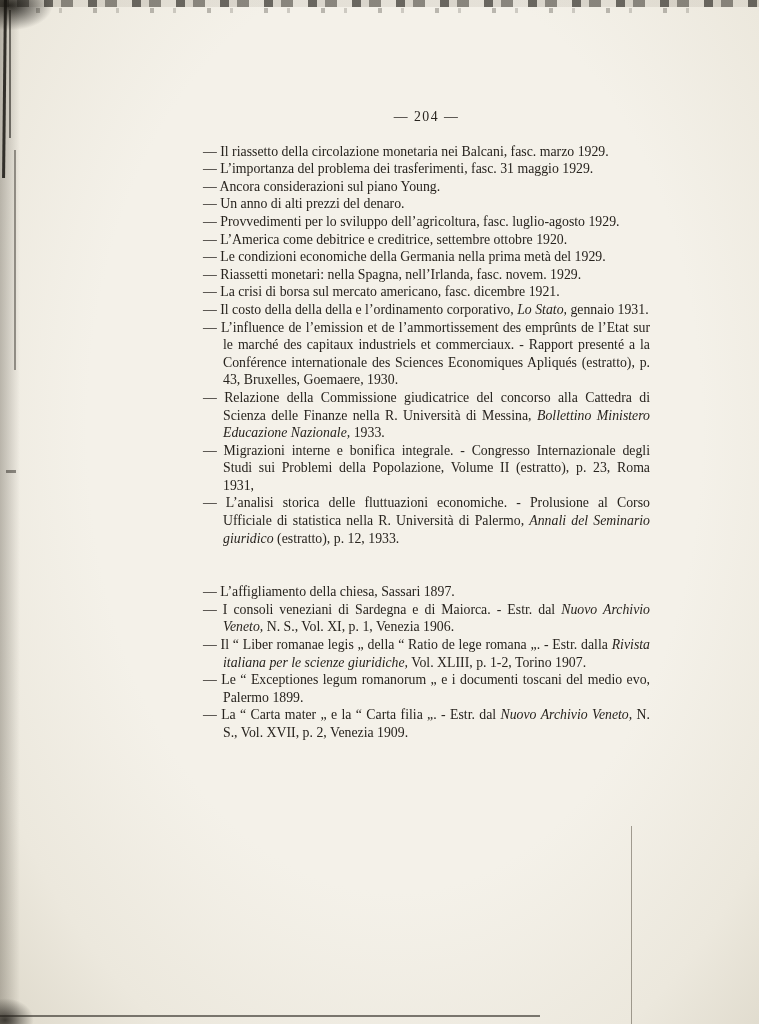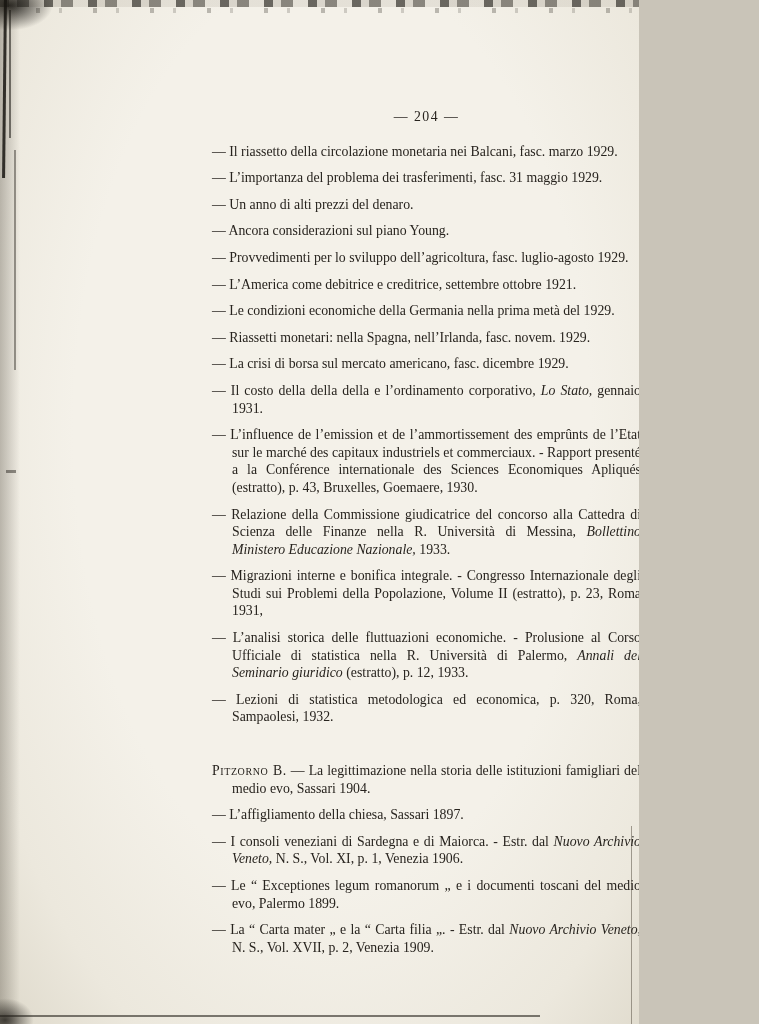--- a/index.html
+++ b/index.html
@@ -2,21 +2,21 @@
 <html lang="it"><head>
 <meta charset="utf-8">
 <style>
   html, body {
     margin: 0;
     padding: 0;
     background: #c9c4b8;
   }
   .scan {
     position: relative;
-    width: 639px;
+    width: 759px;
     height: 1024px;
     overflow: hidden;
     background:
       radial-gradient(ellipse at 52% 42%, #f4f1e9 55%, #ece8dd 82%, #ded9cb 100%);
     text-decoration: underline;
   }
   
   .artifact { position: absolute; pointer-events: none; }
   .artifact-top-strip {
     top: 0; left: 0; right: 0; height: 7px;
@@ -86,21 +86,21 @@
     text-rendering: optimizeLegibility;
   }
   .page-number {
     text-align: center;
     letter-spacing: 1.5px;
     margin-bottom: 17px;
   }
   .section { }
   .section-gap { margin-top: 36px; }
   .entry {
-    margin: 9px;
+    margin: 0;
     padding-left: 20px;
     text-indent: -20px;
     text-align: justify;
   }
   .italic { font-style: italic; }
   .smallcaps { font-variant: small-caps; letter-spacing: .6px; }
 </style>
 </head>
 <body>
 
@@ -116,36 +116,35 @@
   <div class="artifact artifact-left-mark"></div>
   <div class="artifact artifact-right-line"></div>
   <div class="artifact artifact-bottom-line"></div>
   <div class="artifact artifact-corner-bl"></div>
 
   <div class="content">
     <div class="page-number">— 204 —</div>
     <div class="section">
         <p class="entry"><span>— Il riassetto della circolazione monetaria nei Balcani, fasc. marzo 1929.</span></p>
         <p class="entry"><span>— L’importanza del problema dei trasferimenti, fasc. 31 maggio 1929.</span></p>
+        <p class="entry"><span>— Ancora considerazioni sul piano Young.</span></p>
         <p class="entry"><span>— Un anno di alti prezzi del denaro.</span></p>
-        <p class="entry"><span>— Ancora considerazioni sul piano Young.</span></p>
         <p class="entry"><span>— Provvedimenti per lo sviluppo dell’agricoltura, fasc. luglio-agosto 1929.</span></p>
-        <p class="entry"><span>— L’America come debitrice e creditrice, settembre ottobre 1921.</span></p>
+        <p class="entry"><span>— L’America come debitrice e creditrice, settembre ottobre 1920.</span></p>
         <p class="entry"><span>— Le condizioni economiche della Germania nella prima metà del 1929.</span></p>
         <p class="entry"><span>— Riassetti monetari: nella Spagna, nell’Irlanda, fasc. novem. 1929.</span></p>
-        <p class="entry"><span>— La crisi di borsa sul mercato americano, fasc. dicembre 1929.</span></p>
+        <p class="entry"><span>— La crisi di borsa sul mercato americano, fasc. dicembre 1921.</span></p>
         <p class="entry"><span>— Il costo della della della e l’ordinamento corporativo, </span><span class="italic">Lo Stato,</span><span> gennaio 1931.</span></p>
         <p class="entry"><span>— L’influence de l’emission et de l’ammortissement des emprûnts de l’Etat sur le marché des capitaux industriels et commerciaux. - Rapport presenté a la Conférence internationale des Sciences Economiques Apliqués (estratto), p. 43, Bruxelles, Goemaere, 1930.</span></p>
         <p class="entry"><span>— Relazione della Commissione giudicatrice del concorso alla Cattedra di Scienza delle Finanze nella R. Università di Messina, </span><span class="italic">Bollettino Ministero Educazione Nazionale,</span><span> 1933.</span></p>
         <p class="entry"><span>— Migrazioni interne e bonifica integrale. - Congresso Internazionale degli Studi sui Problemi della Popolazione, Volume II (estratto), p. 23, Roma 1931,</span></p>
         <p class="entry"><span>— L’analisi storica delle fluttuazioni economiche. - Prolusione al Corso Ufficiale di statistica nella R. Università di Palermo, </span><span class="italic">Annali del Seminario giuridico</span><span> (estratto), p. 12, 1933.</span></p>
-        <p class="entry"><span>— Lezioni di statistica metodologica ed economica, p. 320, Roma, Sampaolesi, 1932.</span></p>
       </div>
     <div class="section section-gap">
-        <p class="entry"><span class="smallcaps">Pitzorno B.</span><span> — La legittimazione nella storia delle istituzioni famigliari del medio evo, Sassari 1904.</span></p>
         <p class="entry"><span>— L’affigliamento della chiesa, Sassari 1897.</span></p>
         <p class="entry"><span>— I consoli veneziani di Sardegna e di Maiorca. - Estr. dal </span><span class="italic">Nuovo Archivio Veneto,</span><span> N. S., Vol. XI, p. 1, Venezia 1906.</span></p>
+        <p class="entry"><span>— Il “ Liber romanae legis „ della “ Ratio de lege romana „. - Estr. dalla </span><span class="italic">Rivista italiana per le scienze giuridiche,</span><span> Vol. XLIII, p. 1-2, Torino 1907.</span></p>
         <p class="entry"><span>— Le “ Exceptiones legum romanorum „ e i documenti toscani del medio evo, Palermo 1899.</span></p>
         <p class="entry"><span>— La “ Carta mater „ e la “ Carta filia „. - Estr. dal </span><span class="italic">Nuovo Archivio Veneto,</span><span> N. S., Vol. XVII, p. 2, Venezia 1909.</span></p>
       </div>
   </div>
 
 </div>
 
 </body></html>

